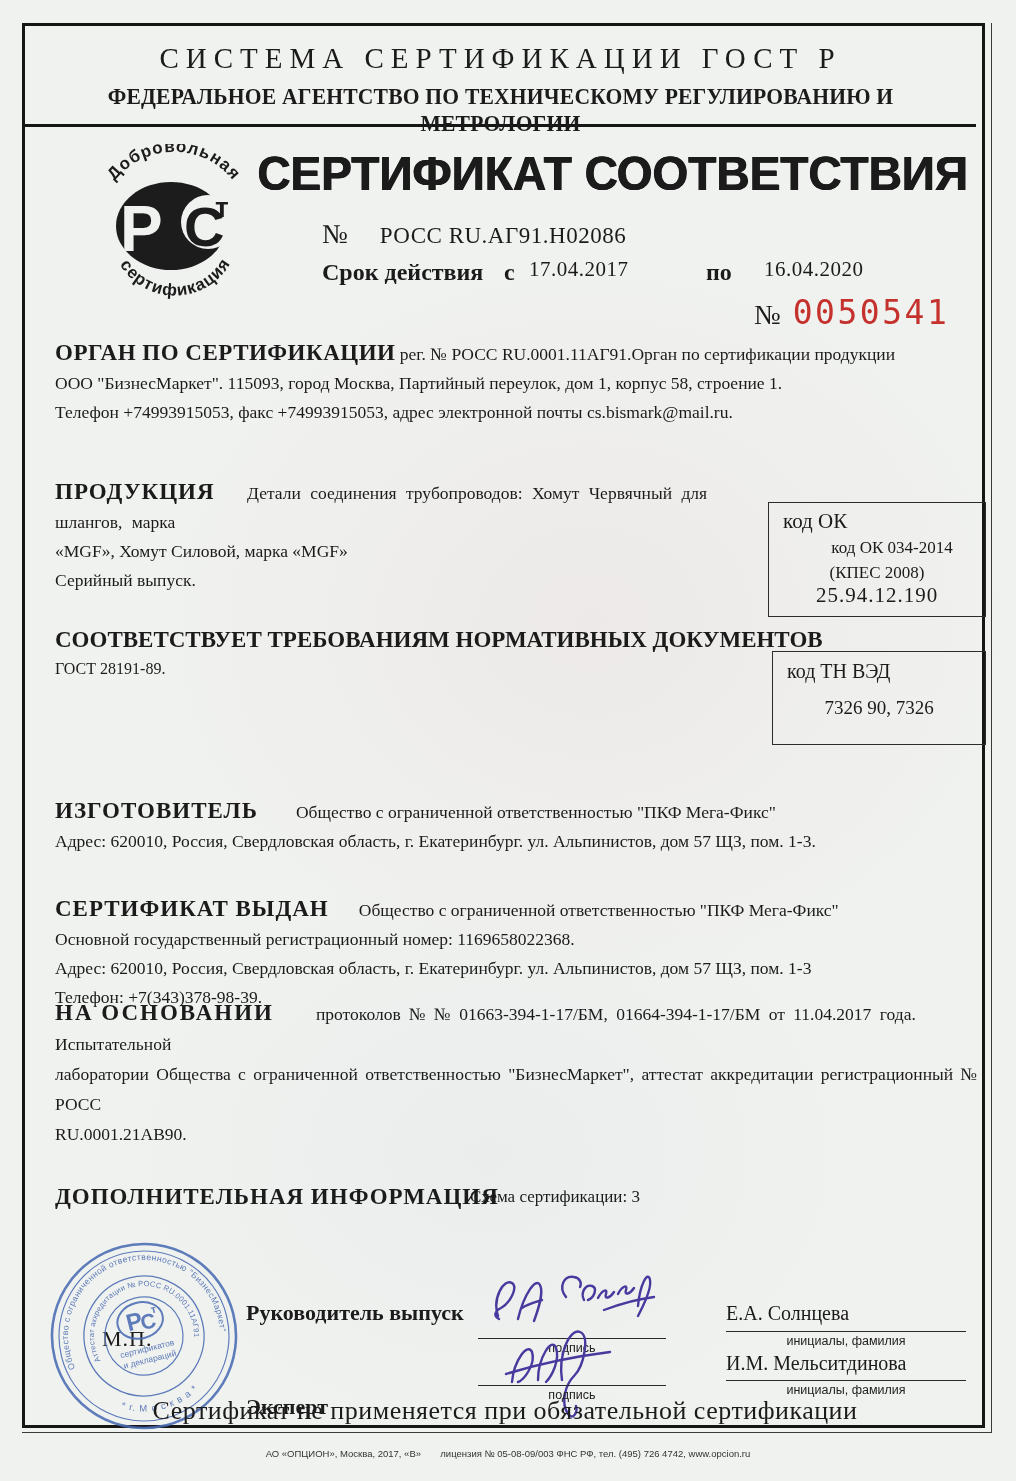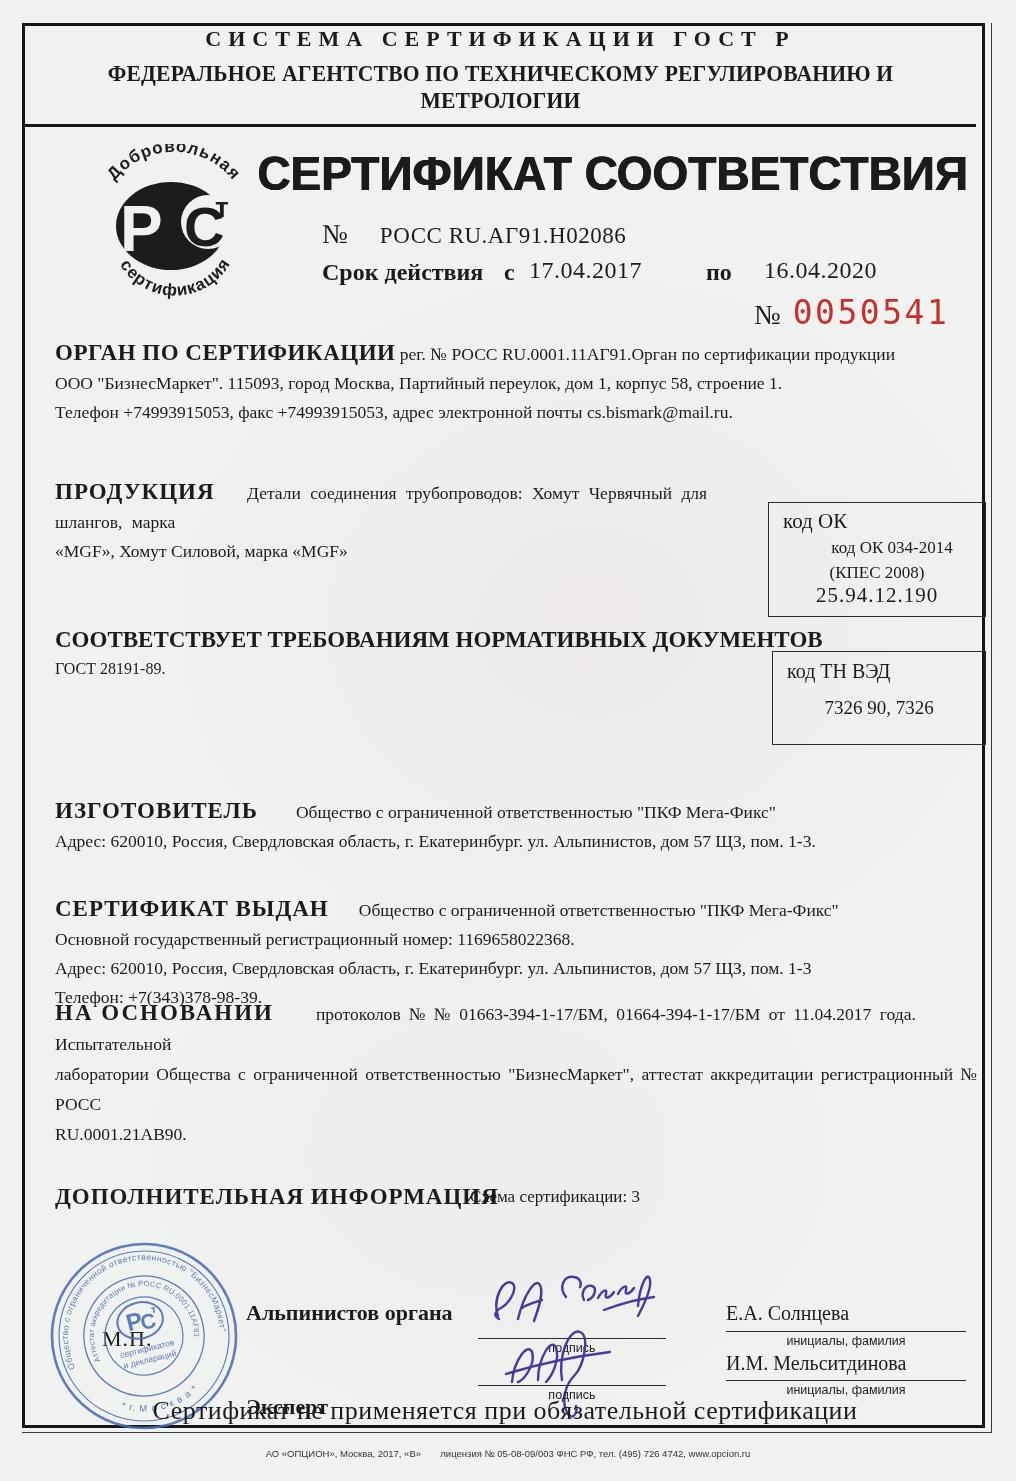--- a/index.html
+++ b/index.html
@@ -8,29 +8,29 @@
     background:
       radial-gradient(ellipse 620px 520px at 58% 42%, rgba(222,198,204,0.20), rgba(222,198,204,0) 70%),
       radial-gradient(ellipse 540px 420px at 48% 78%, rgba(200,208,224,0.14), rgba(200,208,224,0) 70%),
       #f0f2ef;
     font-family:"Liberation Serif", serif;color:#1b1b1b;
   }
   .abs{position:absolute;}
   .frame-outer{left:22px;top:23px;width:969px;height:1409px;border-right:1.5px solid #3a3a3a;border-bottom:1.5px solid #3a3a3a;}
   .frame{left:22px;top:23px;width:957px;height:1399px;border:3px solid #161616;}
   .header-band{left:25px;top:26px;width:951px;height:98px;border-bottom:3px solid #161616;text-align:center;}
-  .h1{font-size:22px;font-weight:bold;letter-spacing:7px;}
+  .h1{margin-top:16px;font-size:29px;font-weight:normal;letter-spacing:7px;}
   .h2{margin-top:8px;font-size:24px;font-weight:bold;}
   .h2 span{display:inline-block;transform:scaleX(0.90);transform-origin:center;letter-spacing:0.2px;}
   .title{left:255px;top:146px;width:715px;text-align:center;font-family:"Liberation Sans",sans-serif;font-weight:700;font-size:46px;letter-spacing:0px;transform:scaleY(1.06);text-shadow:0.7px 0 currentColor,-0.3px 0 currentColor;}
   .cert-no{left:322px;top:219px;font-size:24px;}
   .cert-no .num-sign{font-size:27px;}
   .cert-no .val{margin-left:32px;font-size:23px;letter-spacing:0.5px;}
   .validity{left:322px;top:259px;width:660px;height:36px;font-size:24px;font-weight:bold;}
-  .validity .d{position:absolute;font-weight:normal;font-size:24px;top:-2px;letter-spacing:0.5px;}
+  .validity .d{position:absolute;font-weight:normal;font-size:21px;top:-2px;letter-spacing:0.5px;}
   .blank-no .num-sign{font-size:28px;}
   .blank-no .red{font-family:"DejaVu Sans Mono",monospace;font-size:33px;letter-spacing:2.5px;}
   .sec-label{font-weight:bold;font-size:23px;letter-spacing:1px;}
   .body-text{font-size:17.5px;line-height:29px;}
   .block{width:935px;}
   .box{border:1.2px solid #2c2c2c;}
   .sig-line{border-top:1.8px solid #2a2a2a;height:0;}
   .cap{font-family:"Liberation Sans",sans-serif;font-size:12.5px;text-align:center;color:#222;}
   .role{font-size:22px;font-weight:bold;}
   .name{font-size:20px;text-align:left;}
@@ -90,20 +90,21 @@
 
   <div class="abs block body-text" style="left:55px;top:338px;">
     <div><span class="sec-label" style="letter-spacing:0.5px;">ОРГАН ПО СЕРТИФИКАЦИИ</span> <span>рег. № РОСС RU.0001.11АГ91.Орган по сертификации продукции</span></div>
     <div>ООО "БизнесМаркет". 115093, город Москва, Партийный переулок, дом 1, корпус 58, строение 1.</div>
     <div>Телефон +74993915053, факс +74993915053, адрес электронной почты cs.bismark@mail.ru.</div>
   </div>
 
   <div class="abs body-text" style="left:55px;top:477px;width:715px;">
     <div><span class="sec-label">ПРОДУКЦИЯ</span> <span style="word-spacing:5px;margin-left:28px;">Детали соединения трубопроводов: Хомут Червячный для шлангов, марка</span></div>
     <div>«MGF», Хомут Силовой, марка «MGF»</div>
+    <div>Серийный выпуск.</div>
   </div>
 
   <div class="abs box" style="left:768px;top:502px;width:216px;height:113px;">
     <div style="font-size:21px;margin:6px 0 0 14px;">код ОК</div>
     <div style="font-size:17px;text-align:center;margin:4px 0 0 30px;">код ОК 034-2014</div>
     <div style="font-size:17px;text-align:center;margin-top:5px;">(КПЕС 2008)</div>
     <div style="font-size:21px;text-align:center;letter-spacing:1px;">25.94.12.190</div>
   </div>
 
   <div class="abs" style="left:55px;top:627px;">
@@ -165,21 +166,21 @@
         <textPath href="#iarc" startOffset="50%" text-anchor="middle">Аттестат аккредитации № РОСС RU.0001.11АГ91</textPath>
       </text>
       <text x="-14" y="-8" font-size="24" font-weight="bold" font-family="Liberation Serif,serif">Р</text>
       <text x="0" y="-6" font-size="21" font-weight="bold" font-family="Liberation Serif,serif">С</text>
       <text x="13" y="-20" font-size="11" font-weight="bold" font-family="Liberation Serif,serif">т</text>
       <text x="0" y="16" font-size="8.5" text-anchor="middle">сертификатов</text>
       <text x="0" y="27" font-size="8.5" text-anchor="middle">и деклараций</text>
     </g>
   </svg>
 
-  <div class="abs role" style="left:246px;top:1300px;">Альпинистов органа</div>
+  <div class="abs role" style="left:246px;top:1300px;">Руководитель выпуск</div>
   <svg class="abs" style="left:486px;top:1264px;" width="172" height="78" viewBox="0 0 172 78">
     <g stroke="#473a9e" stroke-width="2.4" fill="none" stroke-linecap="round">
       <path d="M12,52 C6,34 18,14 26,19 C32,23 25,38 15,44 C9,47 7,52 13,55"></path>
       <path d="M32,55 C38,30 50,13 54,21 C58,29 52,46 48,57 M36,44 C42,40 50,38 56,36"></path>
       <path d="M80,33 C72,23 78,11 88,13 C94,14 96,19 94,23 M98,36 C94,28 100,20 106,22 C112,24 108,34 102,36 M112,34 C116,26 122,24 120,30 C118,36 124,34 128,28 M132,30 C136,22 142,20 140,26 C138,32 144,30 148,24"></path>
       <path d="M152,42 C154,20 162,6 164,16 C166,26 156,44 152,52"></path>
       <path d="M118,46 C134,40 152,35 168,33"></path>
     </g>
   </svg>
   <div class="abs sig-line" style="left:478px;top:1338px;width:188px;"></div>

